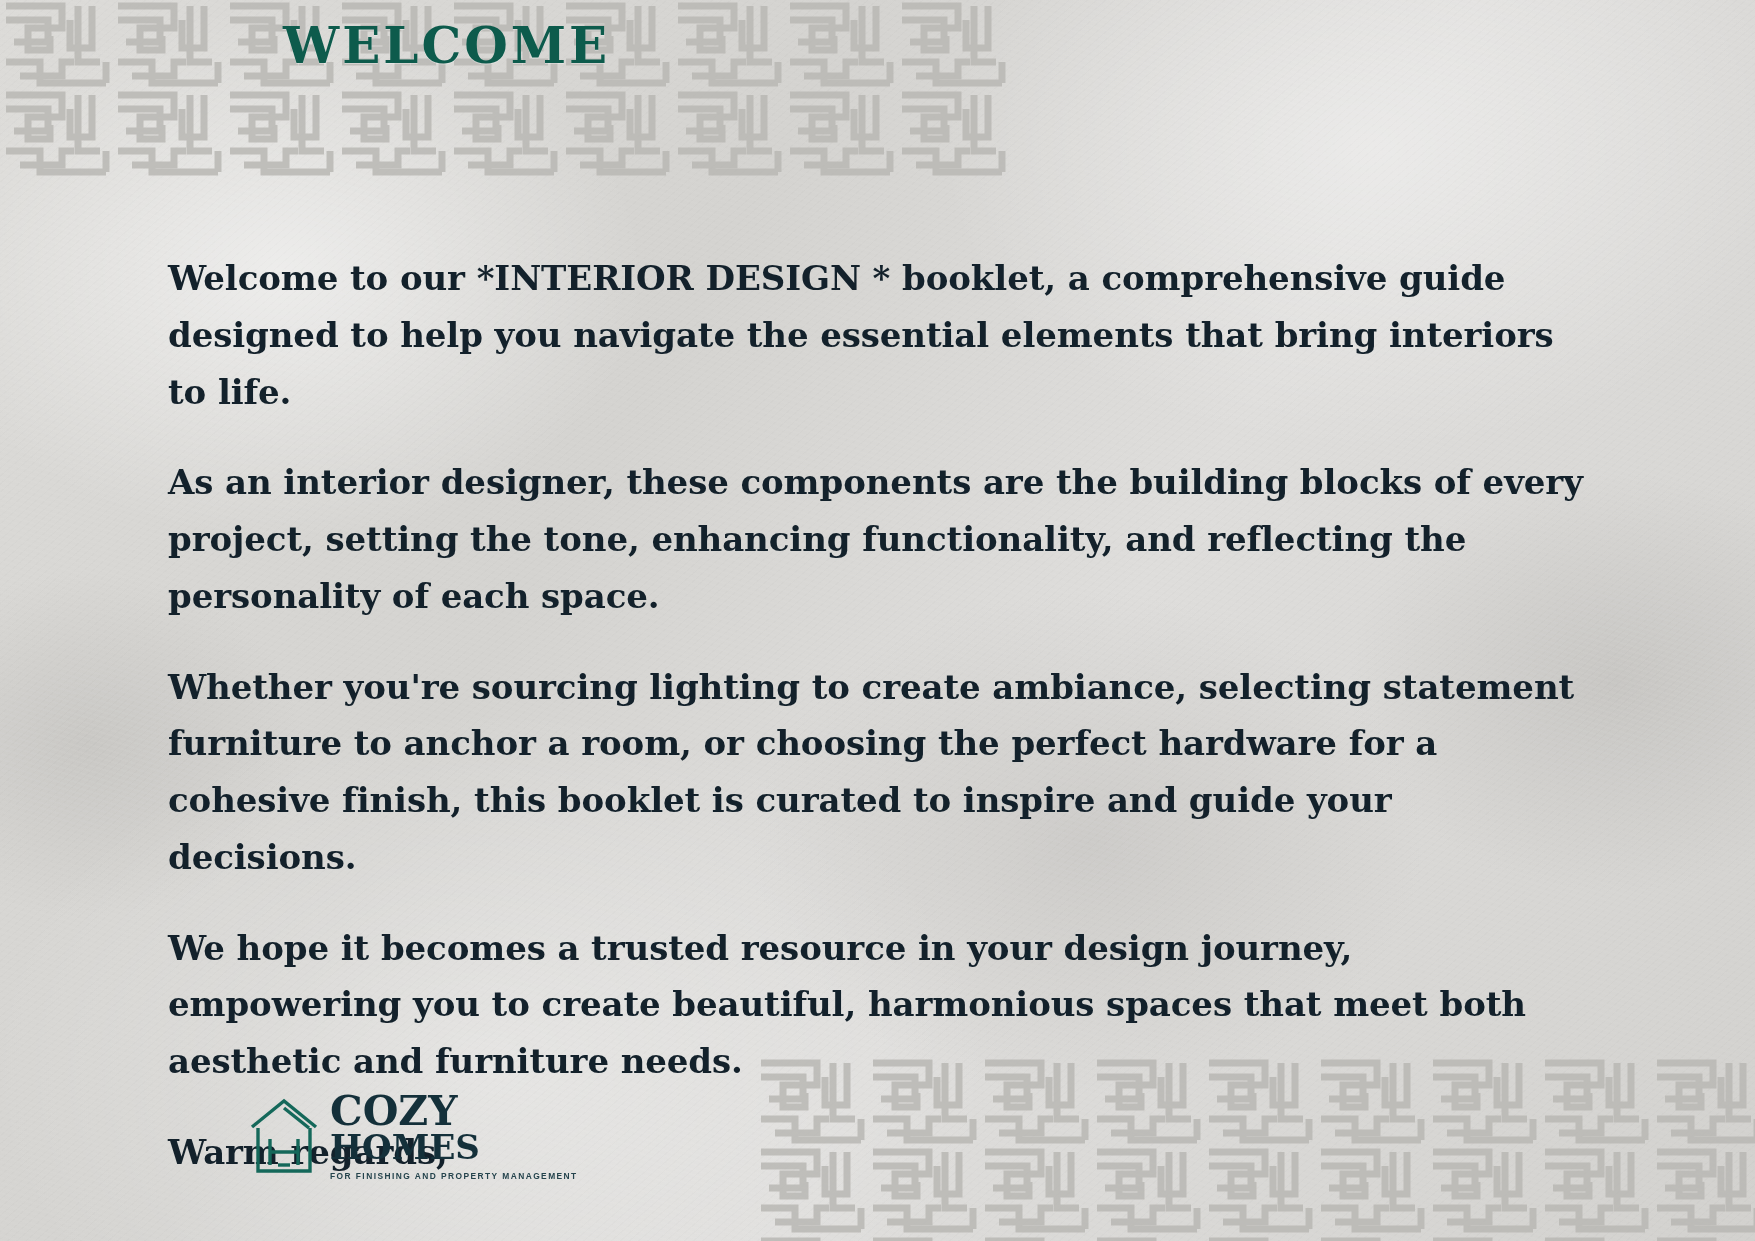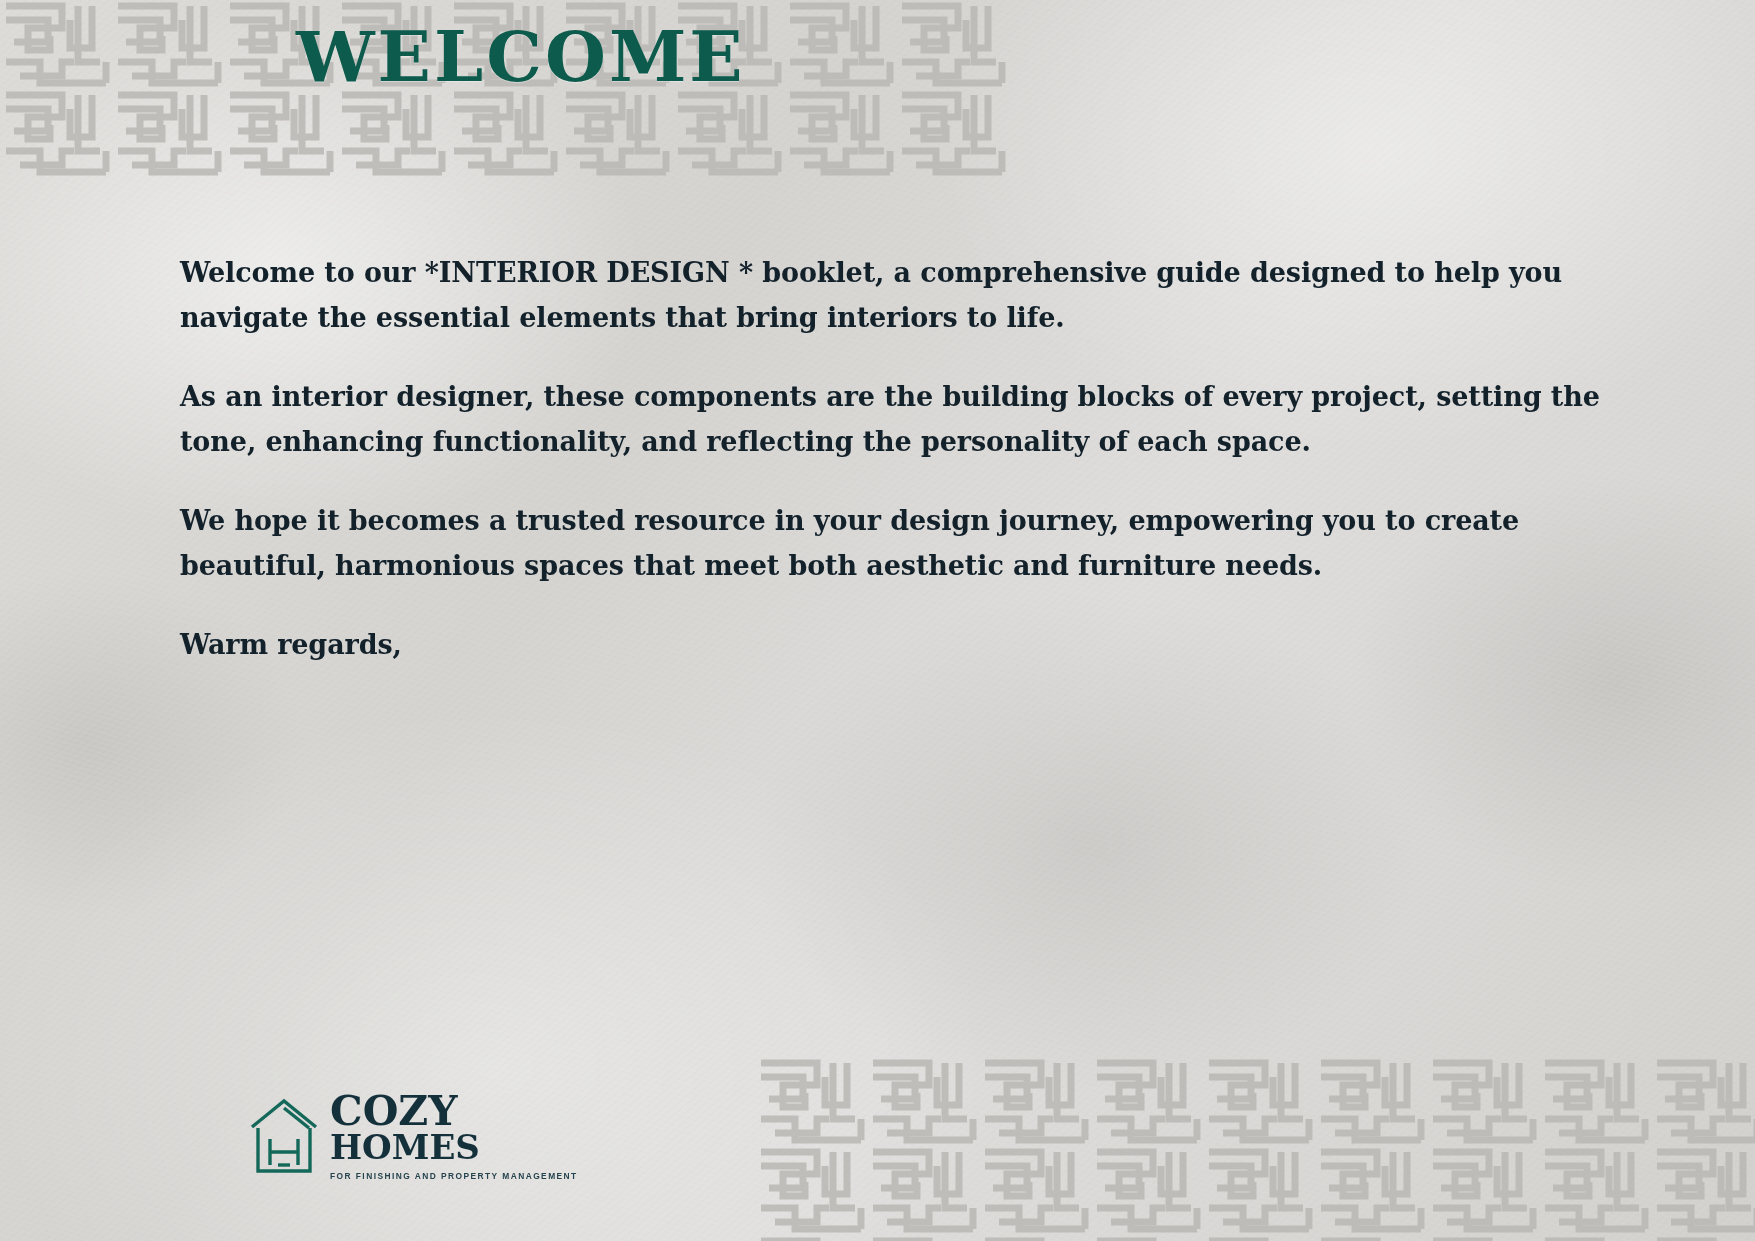--- a/index.html
+++ b/index.html
@@ -55,40 +55,40 @@
   .ornament-bottom {
     left: 755px;
     top: 1057px;
     width: 1000px;
     height: 184px;
   }
 
   
   .title {
     position: absolute;
-    left: 296px;
+    left: 283px;
     top: 18px;
     font-family: "DejaVu Serif", serif;
     font-weight: 700;
-    font-size: 70px;
+    font-size: 50px;
     letter-spacing: 3px;
     color: #0d5b4c;
     line-height: 1.1;
     text-shadow: 0 1px 0 rgba(255,255,255,0.35);
   }
 
   
   .body-copy {
     position: absolute;
-    left: 180px;
+    left: 168px;
     top: 250px;
     width: 1420px;
     font-family: "DejaVu Serif", serif;
     font-weight: 700;
-    font-size: 27px;
+    font-size: 34px;
     line-height: 1.67;
     color: #13212b;
     letter-spacing: -0.1px;
   }
   .body-copy p {
     margin: 0 0 34px 0;
   }
   .body-copy p:last-child { margin-bottom: 14px; }
 
   
@@ -173,20 +173,21 @@
       </defs>
       <rect x="0" y="0" width="1000" height="184" fill="url(#greekkey2)"></rect>
     </svg>
   </div>
 
   <div class="title">WELCOME</div>
 
   <div class="body-copy">
     <p>Welcome to our *INTERIOR DESIGN * booklet, a comprehensive guide designed to help you navigate the essential elements that bring interiors to life.</p>
     <p> As an interior designer, these components are the building blocks of every project, setting the tone, enhancing functionality, and reflecting the personality of each space.</p>
+    <p>Whether you're sourcing lighting to create ambiance, selecting statement furniture to anchor a room, or choosing the perfect hardware for a cohesive finish, this booklet is curated to inspire and guide your decisions.</p>
     <p>We hope it becomes a trusted resource in your design journey, empowering you to create beautiful, harmonious spaces that meet both aesthetic and furniture needs.</p>
     <p>Warm regards,</p>
   </div>
 
   <div class="logo">
     <div class="logo-mark">
       <svg width="72" height="80" viewBox="0 0 72 80" xmlns="http://www.w3.org/2000/svg">
         <g fill="none" stroke="#14685a" stroke-width="3.4">
           <path d="M4 32 L36 6 L68 32"></path>
           <path d="M10 33 V76 H62 V33"></path>

